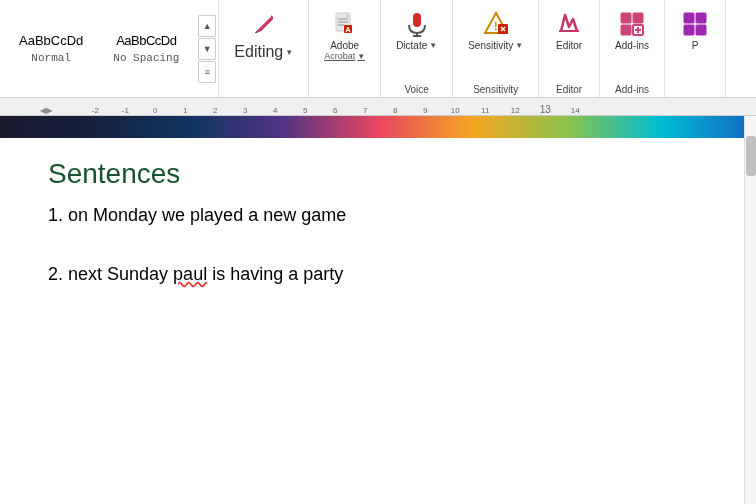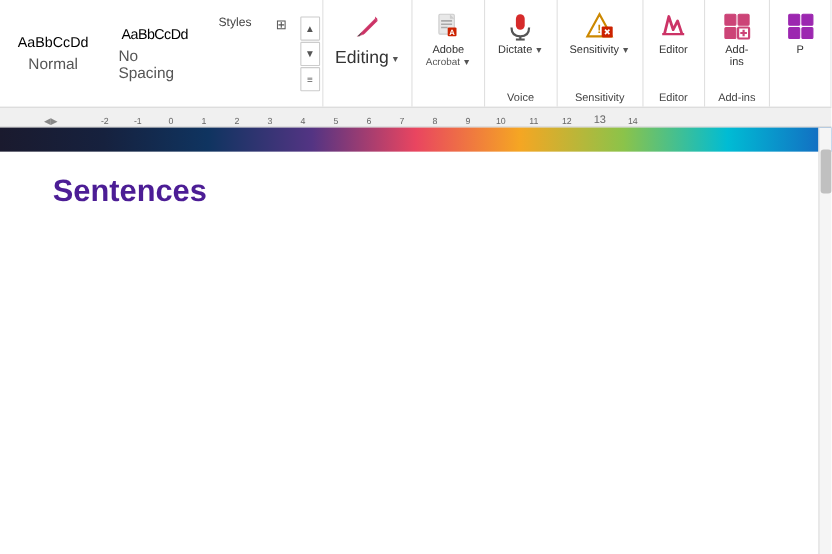--- a/index.html
+++ b/index.html
@@ -36,22 +36,23 @@
       border: 1px solid transparent;
       border-radius: 2px;
     }
 
     .style-item .style-preview {
       font-size: 13px;
       margin-bottom: 4px;
     }
 
     .style-item .style-label {
-      font-size: 14px;
+      font-size: 11px;
       color: #555;
+      font-family: Liberation Mono, monospace;
     }
 
     .style-normal .style-preview { font-size: 14px; color: #000; }
     .style-nospacing .style-preview { font-size: 14px; color: #000; letter-spacing: -0.5px; }
     .style-heading .style-preview { font-size: 18px; color: #2f5597; font-weight: bold; }
 
     .styles-scroll {
       display: flex;
       flex-direction: column;
       justify-content: space-between;
@@ -176,22 +177,22 @@
 
     
     .doc-content {
       padding: 20px 48px 20px 48px;
       background: #fff;
       flex: 1;
     }
 
     .doc-title {
       font-size: 28px;
-      font-weight: bold;
-      color: #4c1d95;
+      font-weight: normal;
+      color: #14532d;
       margin-bottom: 12px;
     }
 
     .doc-instruction {
       font-size: 16px;
       color: #1a47b8;
       font-style: italic;
       margin-bottom: 24px;
     }
 
@@ -244,20 +245,21 @@
       align-items: center;
       gap: 2px;
     }
 
     .btn-acrobat-sub {
       font-size: 9px;
       color: #555;
       display: flex;
       align-items: center;
       gap: 2px;
+      text-decoration: underline;
     }
   </style>
 </head>
 <body>
 
 <div class="ribbon">
 
   <div class="styles-section">
     <div class="styles-container">
       <div class="styles-row">
@@ -265,24 +267,20 @@
         <div class="style-item style-normal">
           <span class="style-preview" style="font-size:13px; color:#000;">AaBbCcDd</span>
           <span class="style-label">Normal</span>
         </div>
 
         <div class="style-item style-nospacing">
           <span class="style-preview" style="font-size:13px; color:#000; letter-spacing:-0.5px;">AaBbCcDd</span>
           <span class="style-label">No Spacing</span>
         </div>
 
-      </div>
-      <div class="styles-bottom">
-        <span class="styles-label">Styles</span>
-        <span style="font-size:12px; color:#555; cursor:pointer; padding: 0 4px;">⊞</span>
       </div>
     </div>
 
     <div class="styles-scroll">
       <button>▲</button>
       <button>▼</button>
       <button style="height:22px;">≡</button>
     </div>
   </div>
 
@@ -448,19 +446,27 @@
   </div>
 </div>
 
 <div class="main-area">
 
   <div class="img-banner"></div>
 
   <div class="doc-content">
     <h1 class="doc-title">Sentences</h1>
 
-
+    <div class="doc-sentence">
+      <span>1.</span>
+      <span>on Monday we played a new game</span>
+    </div>
+
+    <div class="doc-sentence">
+      <span>2.</span>
+      <span> next Sunday </span><span class="squiggly">paul</span><span> is having a party</span>
+    </div>
   </div>
 
   <div class="scrollbar" style="position:absolute; right:0; top:0; bottom:0; width:12px; background:#f5f5f5; border-left:1px solid #ddd;">
     <div style="width:10px; height:40px; background:#c0c0c0; border-radius:3px; margin:2px auto; margin-top:20px;"></div>
   </div>
 </div>
 
 </body></html>

